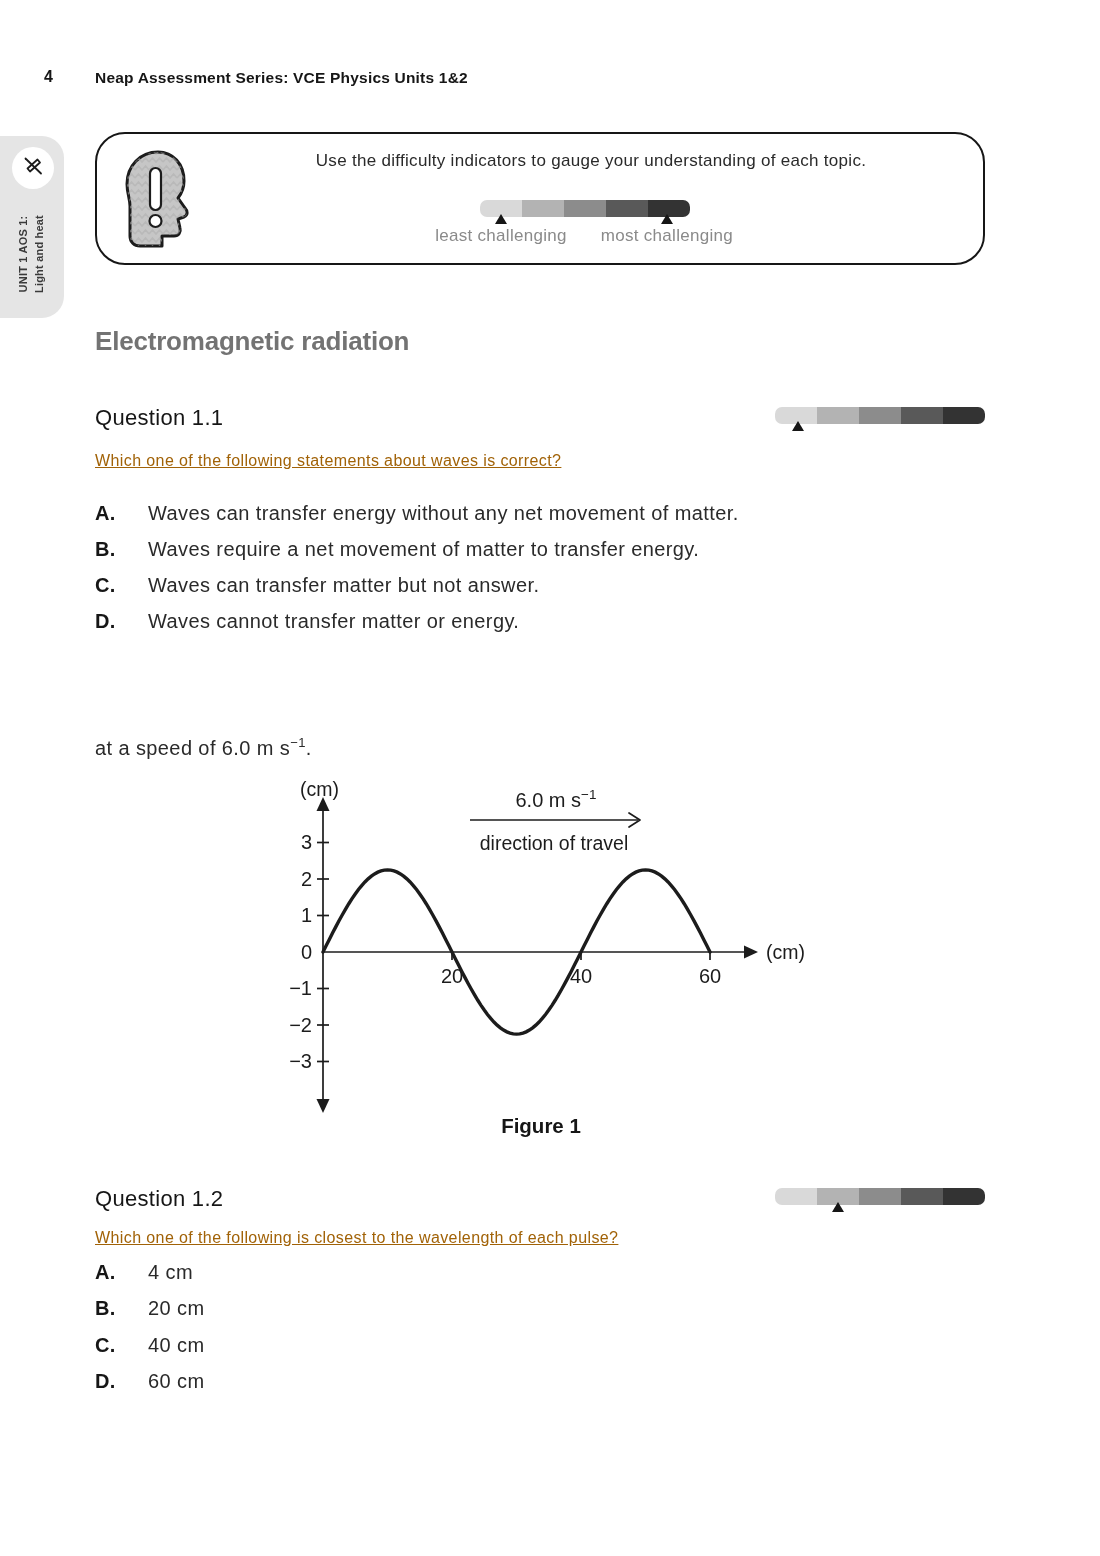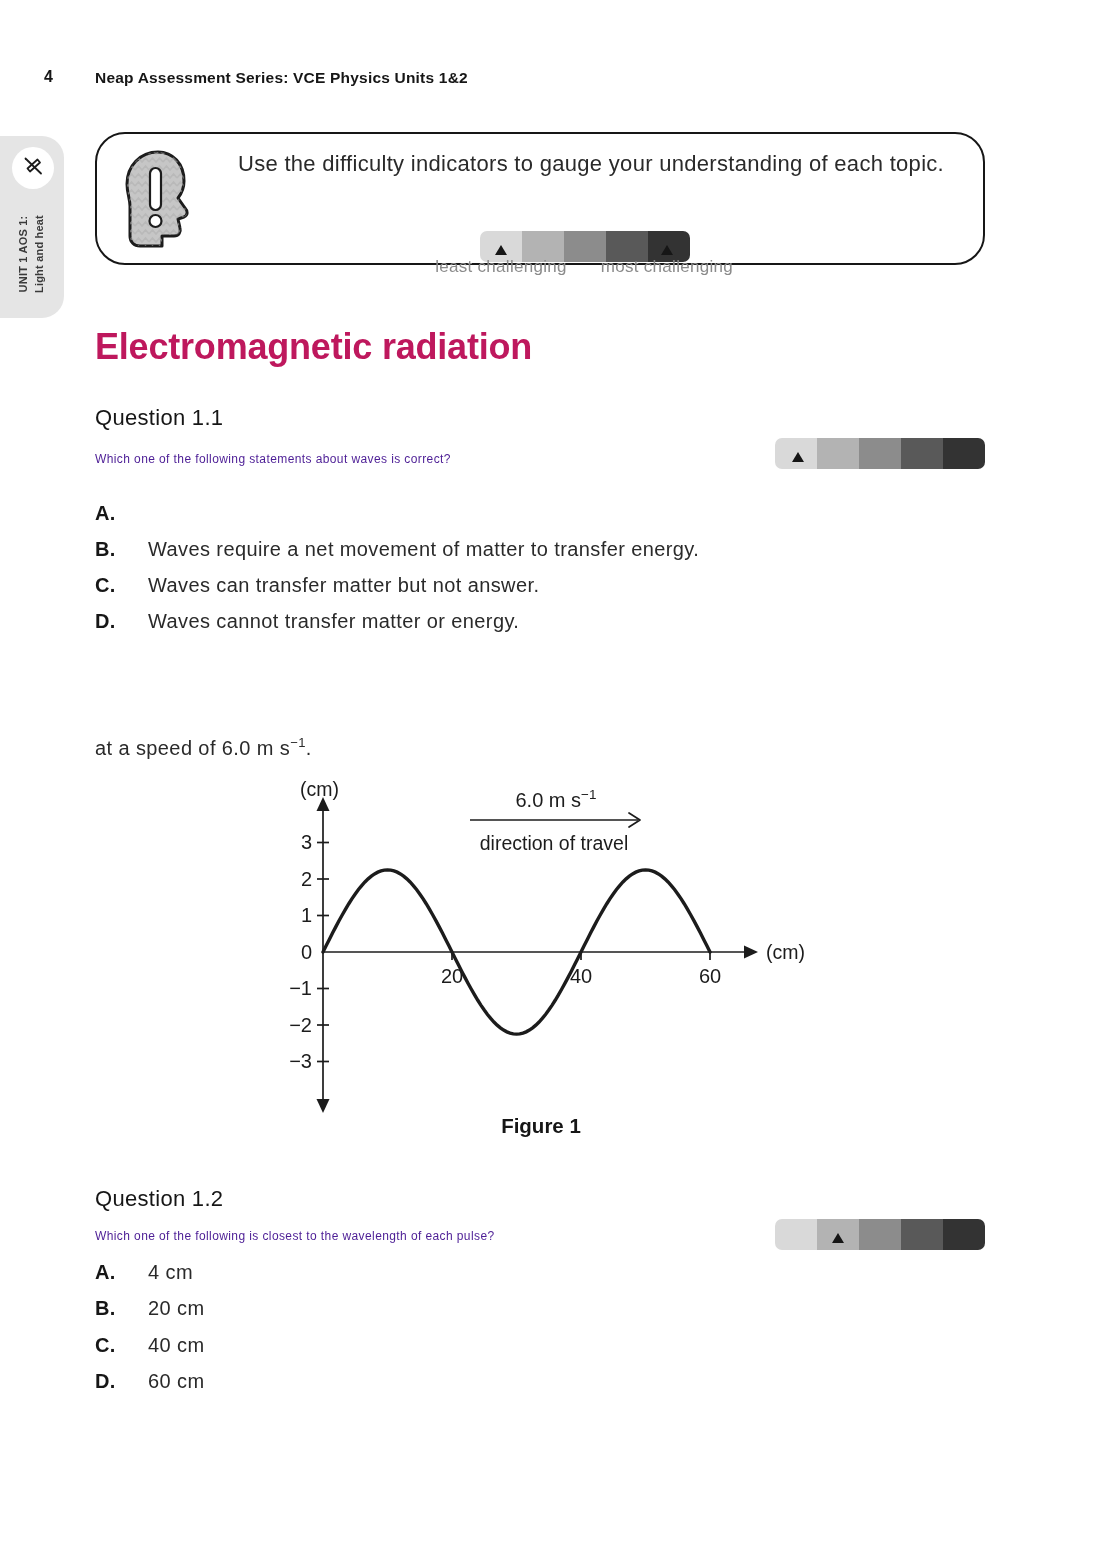--- a/index.html
+++ b/index.html
@@ -13,36 +13,36 @@
 
   
   .tab { position:absolute; left:0; top:136px; width:64px; height:182px; background:#e5e5e5; border-radius:0 22px 22px 0; }
   .tab-circle { position:absolute; left:12px; top:11px; width:42px; height:42px; background:#fff; border-radius:50%; display:flex; align-items:center; justify-content:center; }
   .tab-text { position:absolute; left:50%; top:118px; width:170px; transform:translate(-50%,-50%) rotate(-90deg); transform-origin:center; text-align:center; font-size:11px; line-height:1.45; color:#3a3a3a; font-weight:bold; letter-spacing:.2px; }
   .tab-text div { white-space:nowrap; }
 
   
   .info-box { position:absolute; left:95px; top:132px; width:890px; height:133px; border:2.5px solid #161616; border-radius:30px; background:#fff; }
   .head-icon { position:absolute; left:24px; top:14px; }
-  .info-text { position:absolute; left:118px; right:16px; top:17px; text-align:center; font-size:22px; color:#2a2a2a; letter-spacing:.3px; }
-
-  .diff-wrap { position:relative; width:210px; height:31px;margin-top:31px; }
+  .info-text { position:absolute; left:118px; right:16px; top:17px; text-align:center; font-size:17px; color:#2a2a2a; letter-spacing:.3px; }
+
+  .diff-wrap { position:relative; width:210px; height:17px; }
   .diff-bar { position:absolute; inset:0; display:flex; border-radius:7px; overflow:hidden; }
   .diff-bar .seg { flex:1 1 20%; height:100%; }
   .diff-marker { position:absolute; top:14px; width:0; height:0; border-left:6px solid transparent; border-right:6px solid transparent; border-bottom:10px solid #161616; transform:translateX(-50%); }
   .scale-wrap { position:absolute; left:383px; top:66px; }
   .scale-label { position:absolute; top:26px; font-size:17px; color:#8a8a8a; white-space:nowrap; transform:translateX(-50%); letter-spacing:.3px; }
 
   
-  .h1 { position:absolute; left:95px; top:326px; font-size:36px; font-weight:bold; color:#be185d; letter-spacing:-.2px; }
+  .h1 { position:absolute; left:95px; top:326px; font-size:26px; font-weight:bold; color:#737373; letter-spacing:-.2px; }
 
   
   .q-title { position:absolute; left:95px; font-size:22px; font-weight:normal; color:#161616; letter-spacing:.3px; }
   .q-bar { position:absolute; left:775px; }
-  .q-prompt { position:absolute; left:95px; font-size:12px; letter-spacing:.4px; color:#4c1d95; }
+  .q-prompt { position:absolute; left:95px; font-size:16px; letter-spacing:.4px; color:#a16207;text-decoration:underline; }
   .opt-letter { position:absolute; left:95px; font-size:20px; font-weight:bold; color:#161616; letter-spacing:.3px; }
   .opt-text { position:absolute; left:148px; font-size:20px; color:#2a2a2a; letter-spacing:.4px; }
 
   .instruction { position:absolute; left:95px; width:890px; top:675px; text-align:center; font-size:20px; font-style:italic; color:#2a2a2a; letter-spacing:.3px; }
   .para { position:absolute; left:95px; font-size:20px; color:#2a2a2a; letter-spacing:.4px; }
   sup { font-size:.65em; }
 
   
   .figure { position:absolute; left:288px; top:778px; width:540px; height:348px; }
   .fig-caption { position:absolute; left:288px; top:1114px; width:506px; text-align:center; font-size:20.5px; font-weight:bold; color:#161616; }
@@ -115,20 +115,21 @@
           <span class="seg" style="background: rgb(140, 140, 140);"></span>
           <span class="seg" style="background: rgb(89, 89, 89);"></span>
           <span class="seg" style="background: rgb(51, 51, 51);"></span>
       </div>
       <span class="diff-marker" style="left: 11%;"></span>
     </div>
   </div>
   <div class="q-prompt" style="top:452px">Which one of the following statements about waves is correct?</div>
 
   <div class="opt-letter" style="top:502px">A.</div>
+  <div class="opt-text" style="top:502px">Waves can transfer energy without any net movement of matter.</div>
   <div class="opt-letter" style="top:538px">B.</div>
   <div class="opt-text" style="top:538px">Waves require a net movement of matter to transfer energy.</div>
   <div class="opt-letter" style="top:574px">C.</div>
   <div class="opt-text" style="top:574px">Waves can transfer matter but not answer.</div>
   <div class="opt-letter" style="top:610px">D.</div>
   <div class="opt-text" style="top:610px">Waves cannot transfer matter or energy.</div>
 
   <div class="para" style="top:735px"><span>at a speed of 6.0 m s</span><sup>−1</sup><span>.</span></div>
 
   <div class="figure">

